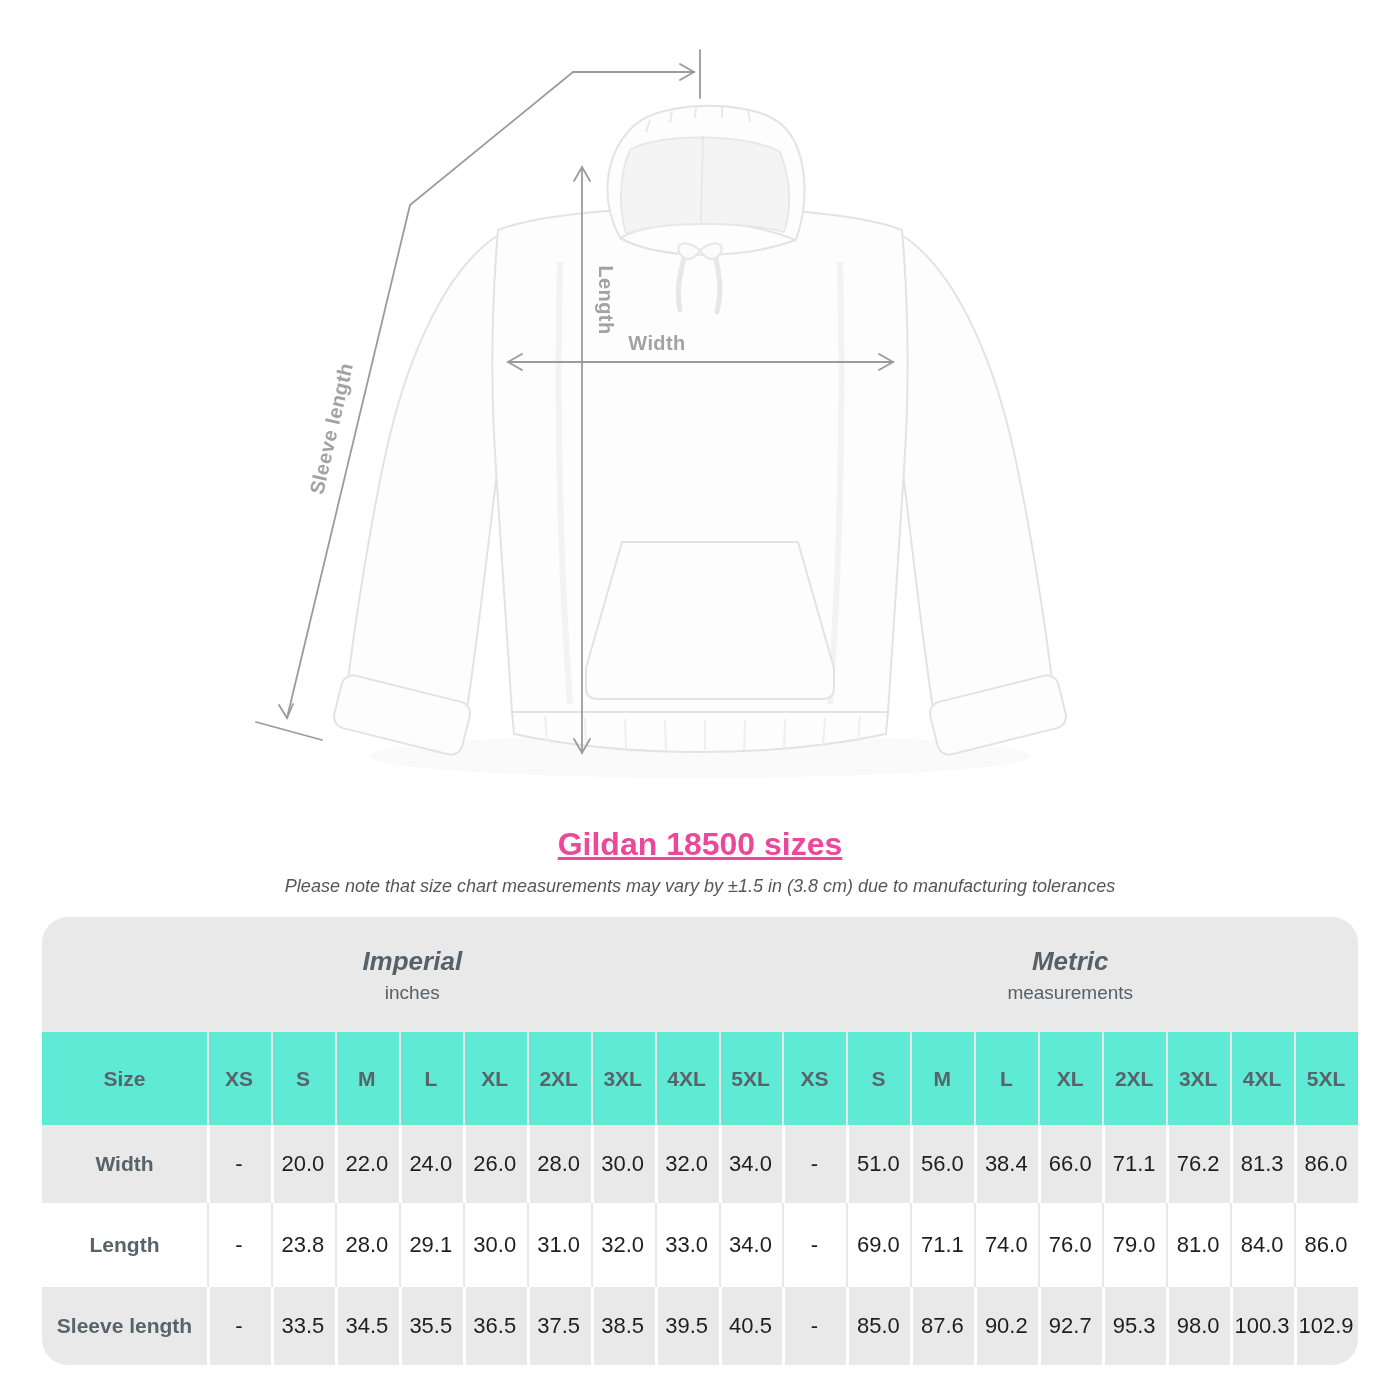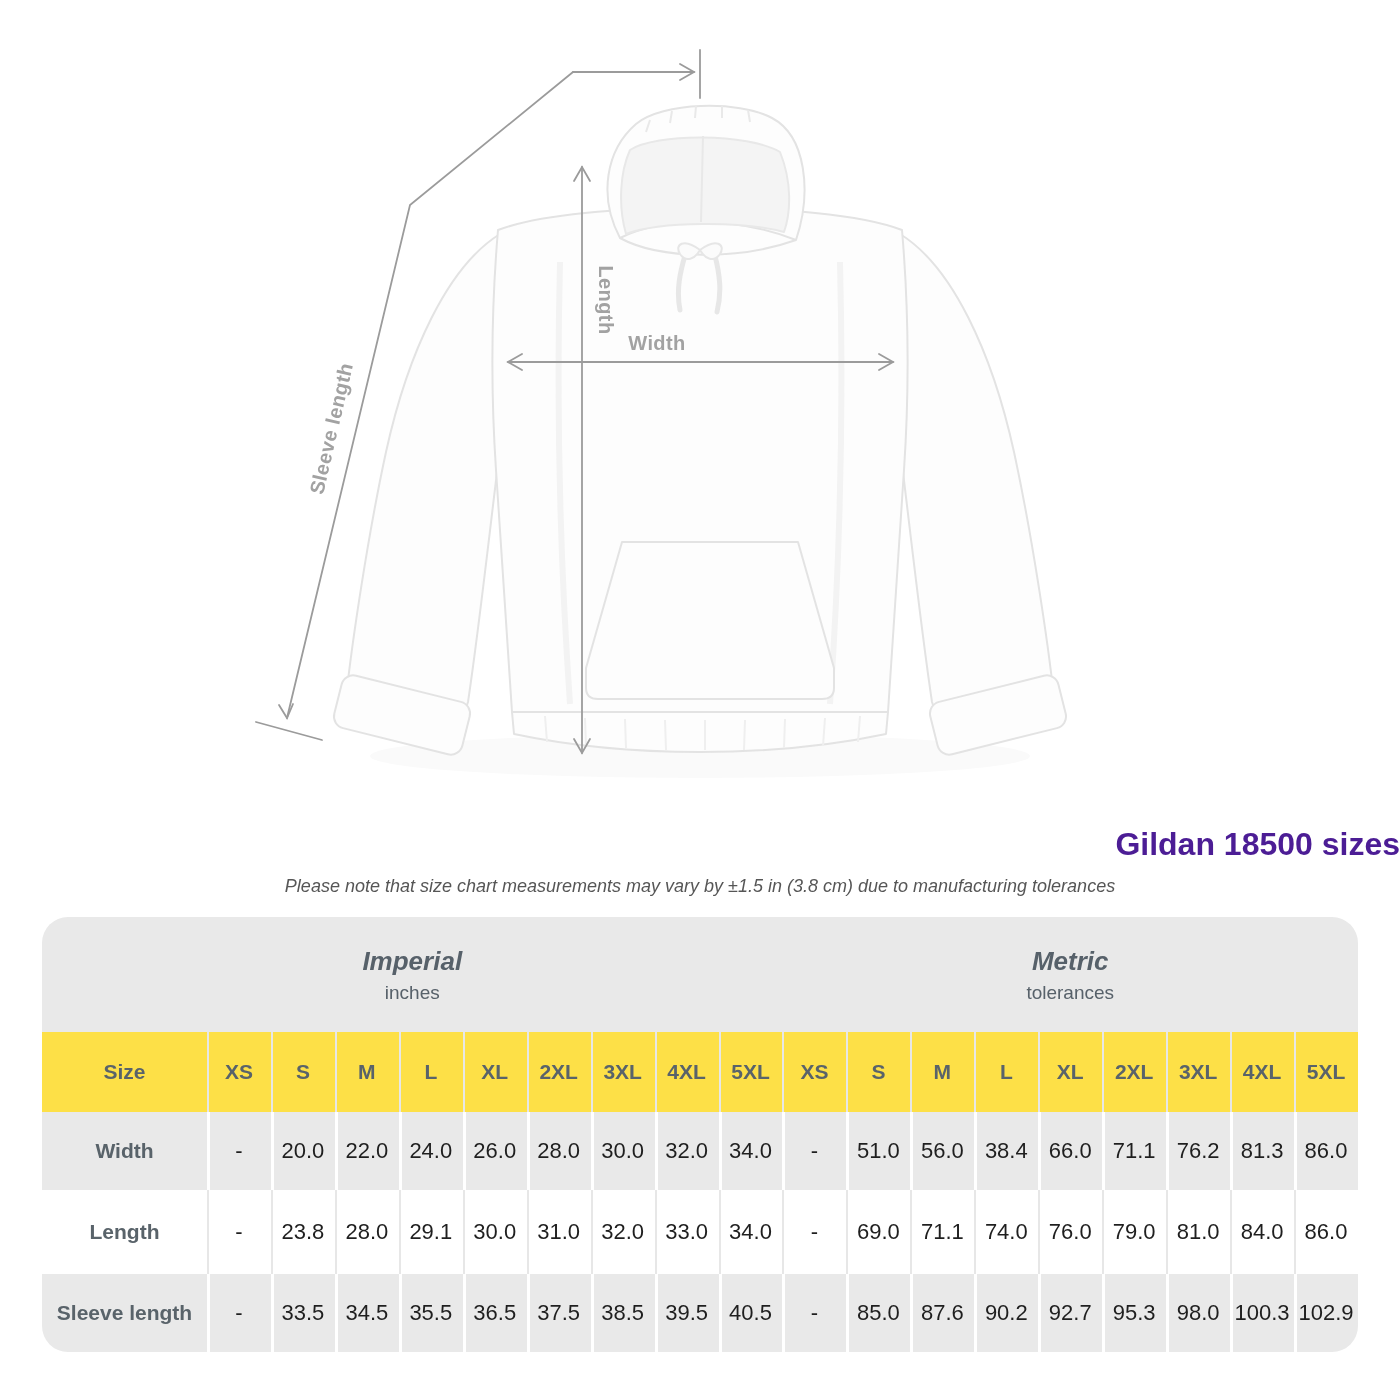--- a/index.html
+++ b/index.html
@@ -10,36 +10,36 @@
   }
   
   #diagram{position:absolute;left:0;top:0;}
   #diagram text{
     font-family:"Liberation Sans", sans-serif;
     font-weight:700;font-size:20px;fill:#a2a2a2;letter-spacing:.4px;
   }
   
   .page-title{
     position:absolute;top:826px;left:0;width:100%;
-    text-align:right;font-size:32px;font-weight:700;color:#4c1d95;
+    text-align:center;font-size:32px;font-weight:700;color:#ec4899;text-decoration:underline;
   }
   .page-subtitle{
     position:absolute;top:876px;left:0;width:100%;
     text-align:center;font-size:18px;font-style:italic;color:#565656;
   }
   
   .size-table{position:absolute;top:917px;left:42px;width:1316px;}
   .trow{display:grid;grid-template-columns:165px repeat(18,1fr);}
   .band{height:115px;background:#e9e9e9;border-radius:26px 26px 0 0;}
   .group{grid-row:1;display:flex;flex-direction:column;justify-content:center;align-items:center;gap:5px;height:100%;text-align:right;}
   .g-imperial{grid-column:1 / span 10;}
   .g-metric{grid-column:11 / span 9;}
   .group-title{font-size:26px;font-weight:700;font-style:italic;color:#57616a;}
   .group-unit{font-size:19px;color:#57616a;}
-  .header-row{height:80px;background:#fde047;}
+  .header-row{height:93px;background:#5eead4;}
   .data-row{height:78px;}
   .data-row.tall{height:84px;}
   .data-row.gray{background:#e9e9e9;}
   .data-row.white{background:#ffffff;}
   .data-row.last{border-radius:0 0 26px 26px;overflow:hidden;}
   .cell{
     height:100%;display:flex;align-items:center;justify-content:center;
     font-size:22px;color:#1f1f1f;
   }
   .cell.hd{font-weight:700;font-size:21px;color:#59636a;}
@@ -113,21 +113,21 @@
 
 <div class="size-table">
 
   <div class="trow band">
     <div class="group g-imperial">
       <div class="group-title">Imperial</div>
       <div class="group-unit">inches</div>
     </div>
     <div class="group g-metric">
       <div class="group-title">Metric</div>
-      <div class="group-unit">tolerances</div>
+      <div class="group-unit">measurements</div>
     </div>
   </div>
 
   <div class="trow header-row">
     <div class="cell hd">Size</div>
     <div class="cell hd">XS</div>
     <div class="cell hd">S</div>
     <div class="cell hd">M</div>
     <div class="cell hd">L</div>
     <div class="cell hd">XL</div>

